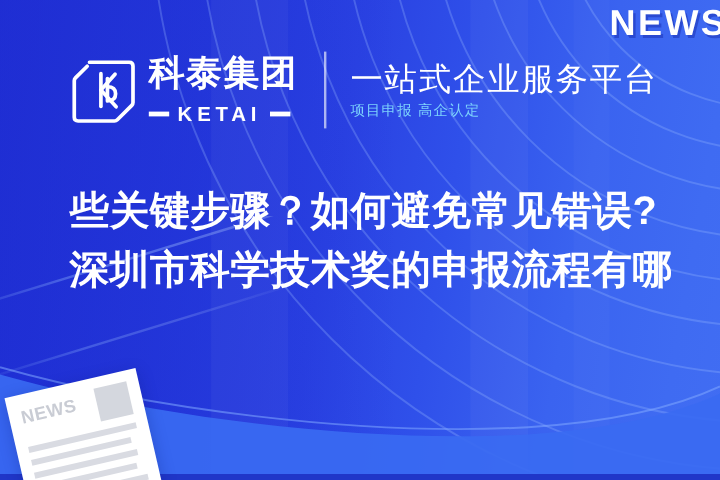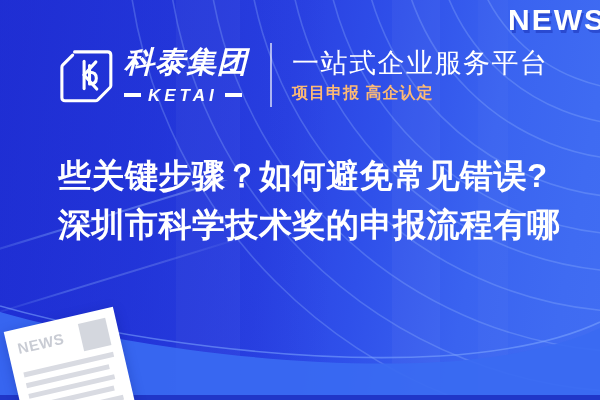--- a/index.html
+++ b/index.html
@@ -115,21 +115,20 @@
   .mark {
     width: 58px; height: 58px;
     flex: 0 0 auto;
   }
   .mark svg { width: 100%; height: 100%; display: block; }
   .logo-text {
     margin-left: 10px;
     display: flex;
     flex-direction: column;
     justify-content: center;
-    font-style: italic;
   }
   .logo-cn {
     color: #ffffff;
     font-size: 30px;
     font-weight: 700;
     letter-spacing: 1px;
     line-height: 1.06;
     white-space: nowrap;
   }
   .logo-en-row {
@@ -166,23 +165,23 @@
     justify-content: center;
   }
   .tagline-main {
     color: #ffffff;
     font-size: 27px;
     letter-spacing: 1.5px;
     line-height: 1.12;
     white-space: nowrap;
   }
   .tagline-sub {
-    color: #fdba74;
-    font-size: 16px;
-    font-weight: 700;
+    color: #7dd3fc;
+    font-size: 12px;
+    font-weight: 400;
     letter-spacing: 1px;
     line-height: 1.2;
     margin-top: 4px;
     white-space: nowrap;
   }
 
   
   .headline {
     position: absolute;
     left: 58px; top: 152px;

